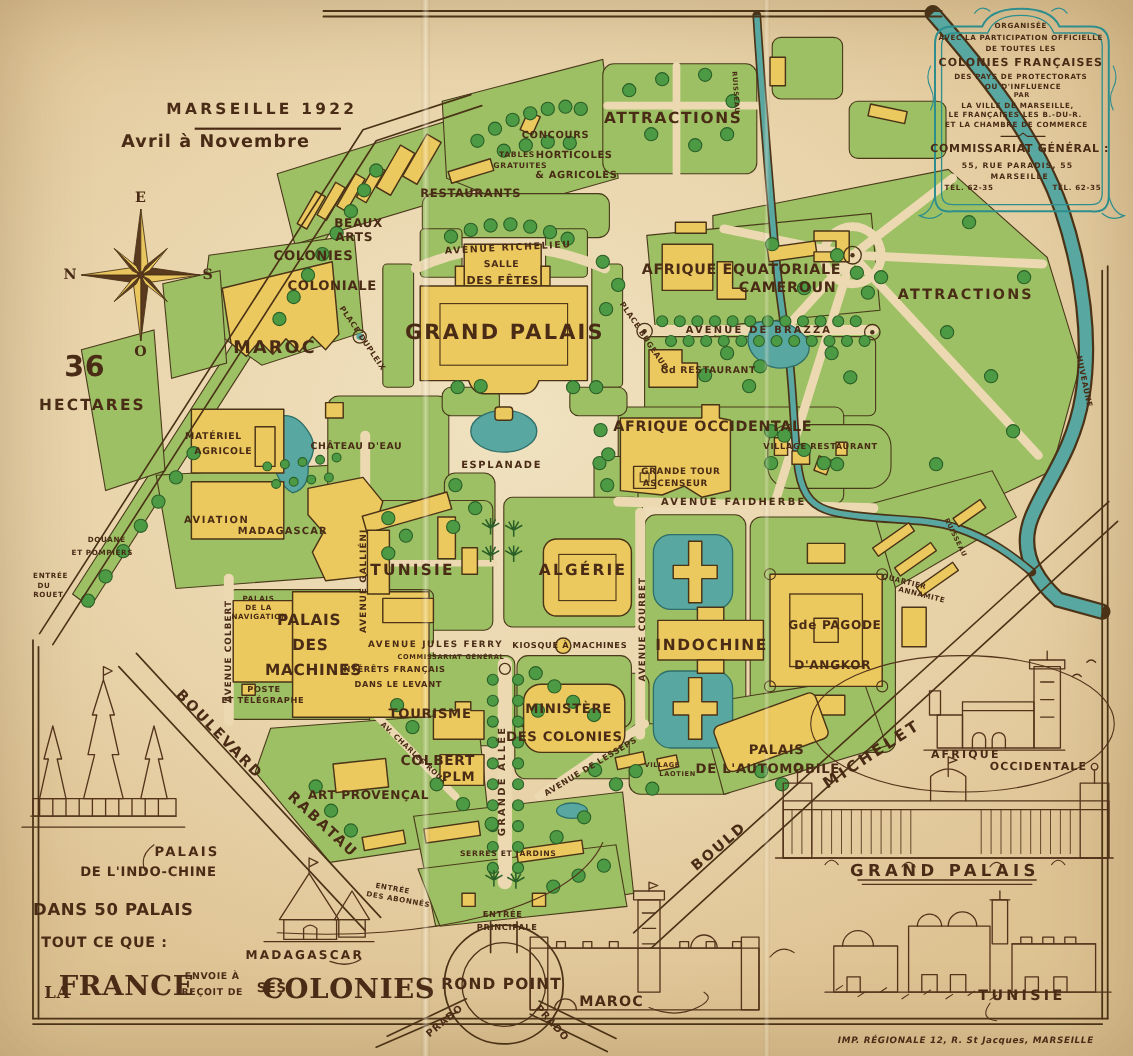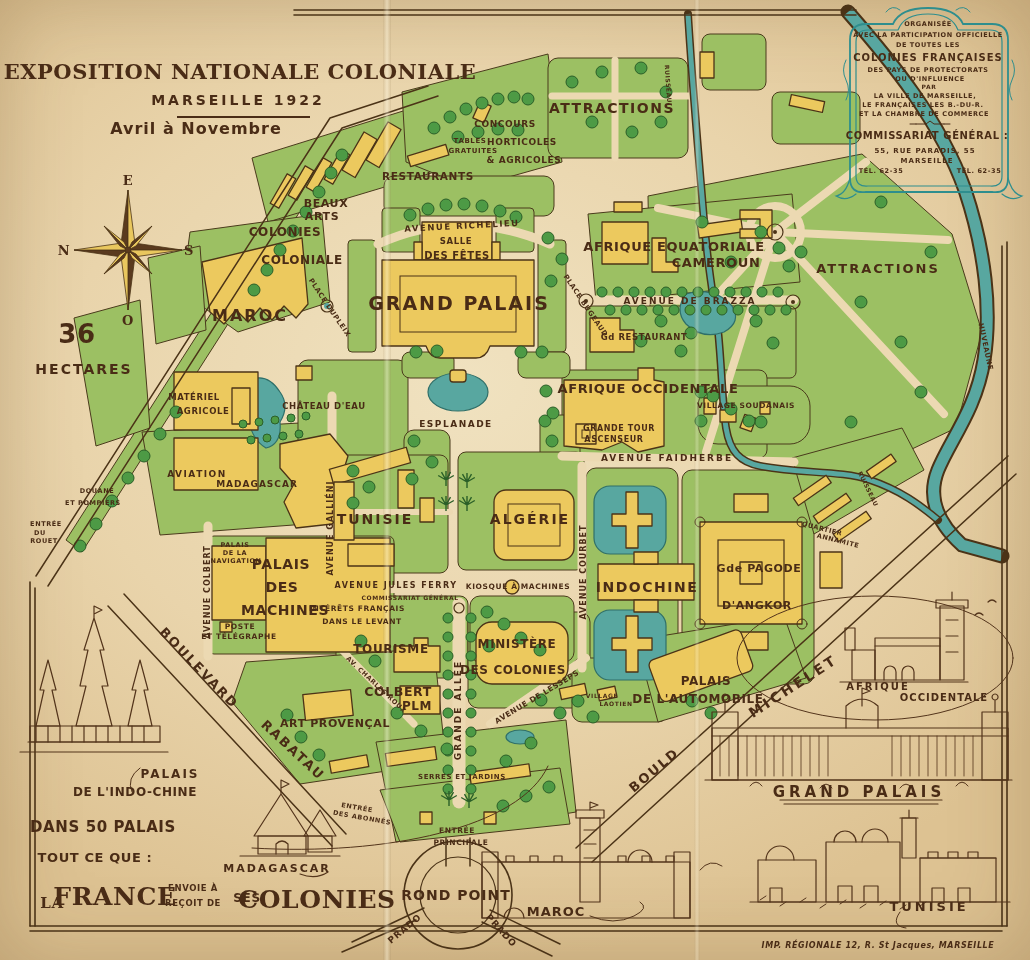--- a/index.html
+++ b/index.html
@@ -462,21 +462,20 @@
         <path d="M920,858 h76 M928,858 v-6 h10 v6 M948,858 v-6 h10 v6 M968,858 v-6 h10 v6 M932,902 v-14 h12 v14 M958,902 v-14 h12 v14"></path>
 
     <path stroke-width="1" d="M590,916 q24,10 44,0 q16,-8 6,-14"></path>
     <path stroke-width="1" d="M900,912 q-10,14 6,16"></path>
   </g>
 </svg>
 
 <div class="crease" style="left:383px;width:8px;background:linear-gradient(90deg,rgba(110,80,35,.10),rgba(255,250,230,.40),rgba(110,80,35,.12));"></div>
 <div class="crease" style="left:694px;width:6px;background:linear-gradient(90deg,rgba(110,80,35,.07),rgba(255,250,230,.30),rgba(110,80,35,.08));"></div>
 
-<div class="lbl serif" style="left:240px;top:71px;font-size:21px;letter-spacing:.5px">EXPOSITION NATIONALE COLONIALE</div>
 <div class="lbl" style="left:238px;top:100px;font-size:14px;letter-spacing:3px">MARSEILLE 1922</div>
 <div class="rule" style="left:177px;top:116px;width:133px;height:2px"></div>
 <div class="lbl" style="left:196px;top:129px;font-size:16px;letter-spacing:1px">Avril à Novembre</div>
 
 <div class="lbl serif" style="left:128px;top:180px;font-size:13px">E</div>
 <div class="lbl serif" style="left:64px;top:250px;font-size:13px">N</div>
 <div class="lbl serif" style="left:189px;top:250px;font-size:13px">S</div>
 <div class="lbl serif" style="left:128px;top:320px;font-size:13px">O</div>
 <div class="lbl" style="left:77px;top:334px;font-size:26px">36</div>
 <div class="lbl" style="left:84px;top:369px;font-size:14px;letter-spacing:2px">HECTARES</div>
@@ -513,21 +512,21 @@
 <div class="lbl" style="left:457px;top:256px;font-size:10px">DES FÊTES</div>
 <div class="lbl" style="left:459px;top:303px;font-size:19px;letter-spacing:2px">GRAND PALAIS</div>
 <div class="lbl" style="left:585px;top:306px;font-size:7px;--r:56deg">PLACE BUGEAUD</div>
 <div class="lbl" style="left:329px;top:308px;font-size:7px;--r:56deg">PLACE DUPLEIX</div>
 <div class="lbl" style="left:674px;top:246px;font-size:13px">AFRIQUE EQUATORIALE</div>
 <div class="lbl" style="left:716px;top:262px;font-size:13px">CAMEROUN</div>
 <div class="lbl" style="left:690px;top:301px;font-size:9px;letter-spacing:2px">AVENUE DE BRAZZA</div>
 <div class="lbl" style="left:878px;top:268px;font-size:13px;letter-spacing:2px">ATTRACTIONS</div>
 <div class="lbl" style="left:644px;top:337px;font-size:8.5px">Gd RESTAURANT</div>
 <div class="lbl" style="left:648px;top:388px;font-size:13px">AFRIQUE OCCIDENTALE</div>
-<div class="lbl" style="left:746px;top:406px;font-size:7.5px">VILLAGE SOUDANAIS</div>
+<div class="lbl" style="left:746px;top:406px;font-size:7.5px">VILLAGE RESTAURANT</div>
 <div class="lbl" style="left:619px;top:429px;font-size:8px">GRANDE TOUR</div>
 <div class="lbl" style="left:614px;top:440px;font-size:8px">ASCENSEUR</div>
 <div class="lbl" style="left:667px;top:458px;font-size:9px;letter-spacing:2px">AVENUE FAIDHERBE</div>
 <div class="lbl" style="left:250px;top:316px;font-size:16px;letter-spacing:2px">MAROC</div>
 <div class="lbl" style="left:324px;top:406px;font-size:8.5px">CHÂTEAU D'EAU</div>
 <div class="lbl" style="left:456px;top:424px;font-size:9px;letter-spacing:1.5px">ESPLANADE</div>
 <div class="lbl" style="left:194px;top:397px;font-size:8.5px">MATÉRIEL</div>
 <div class="lbl" style="left:203px;top:411px;font-size:8.5px">AGRICOLE</div>
 <div class="lbl" style="left:197px;top:474px;font-size:9px;letter-spacing:1.5px">AVIATION</div>
 <div class="lbl" style="left:257px;top:484px;font-size:9px;letter-spacing:1px">MADAGASCAR</div>

